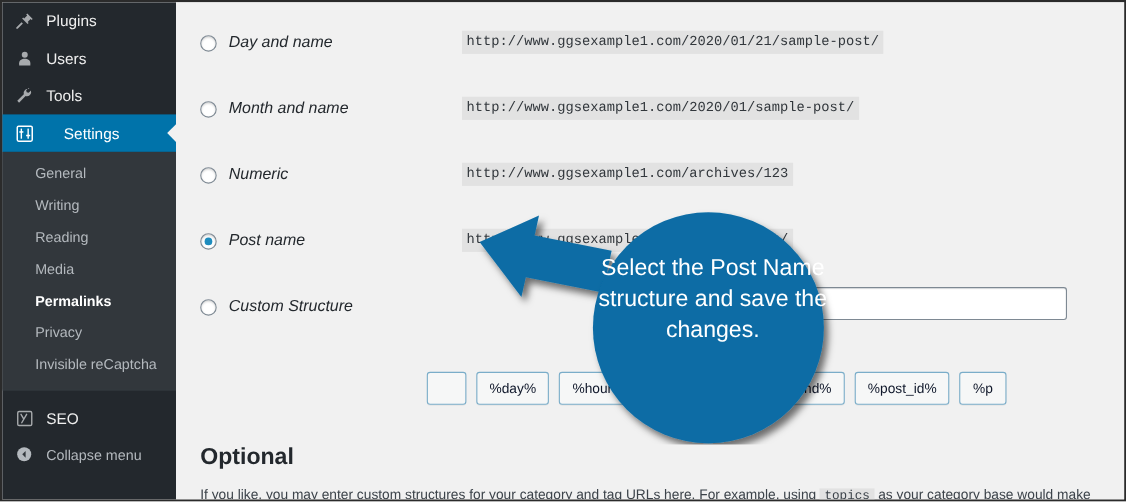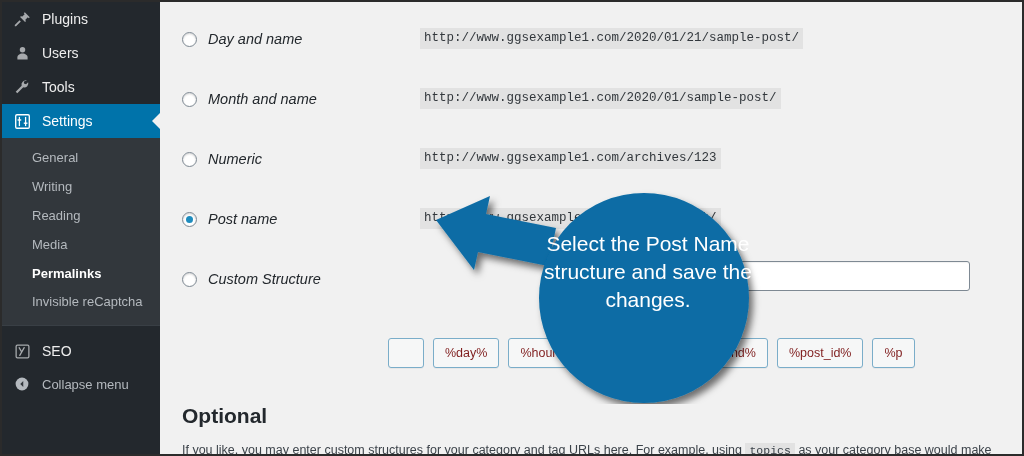--- a/index.html
+++ b/index.html
@@ -39,20 +39,21 @@
     margin-right: 9px;
     display: flex; align-items: center; justify-content: center;
     flex: 0 0 auto;
     color: #a7aaad;
   }
   .nav-item .lbl { font-size: 14px; line-height: 1; }
   .nav-item.current {
     background: #0073aa;
     color: #fff;
     font-weight: normal;
+    gap: 16px;
   }
   .nav-item.current .ico { color: #fff; }
   .nav-item.current::after {
     content: "";
     position: absolute; right: -1px; top: 50%;
     transform: translateY(-50%);
     border-top: 9px solid transparent;
     border-bottom: 9px solid transparent;
     border-right: 9px solid #f1f1f1;
   }
@@ -151,21 +152,21 @@
     display: flex;
     gap: 9px;
     align-items: center;
     height: 30px;
   }
   .tagbtn {
     height: 30px;
     border: 1px solid #7aadc9;
     border-radius: 3px;
     background: #f6f7f7;
-    color: #7f1d1d;
+    color: #0f172a;
     font-size: 12.5px;
     display: flex; align-items: center;
     padding: 0 11px;
     white-space: nowrap;
     box-shadow: 0 1px 0 rgba(0,0,0,.04);
   }
 
   
   #optional-title {
     position: absolute;
@@ -258,20 +259,21 @@
         <span class="lbl">Settings</span>
       </div>
     </div>
 
     <div id="submenu">
       <span class="sub-item">General</span>
       <span class="sub-item">Writing</span>
       <span class="sub-item">Reading</span>
       <span class="sub-item">Media</span>
       <span class="sub-item active">Permalinks</span>
+      <span class="sub-item">Privacy</span>
       <span class="sub-item">Invisible reCaptcha</span>
     </div>
 
     <div class="nav-sep"></div>
 
     <div class="nav-bottom">
       <div class="nav-item">
         <span class="ico">
           <svg width="17" height="17" viewBox="0 0 20 20" fill="none" stroke="currentColor" stroke-width="1.5">
             <rect x="2.5" y="2.5" width="15" height="15" rx="1.5"></rect>

